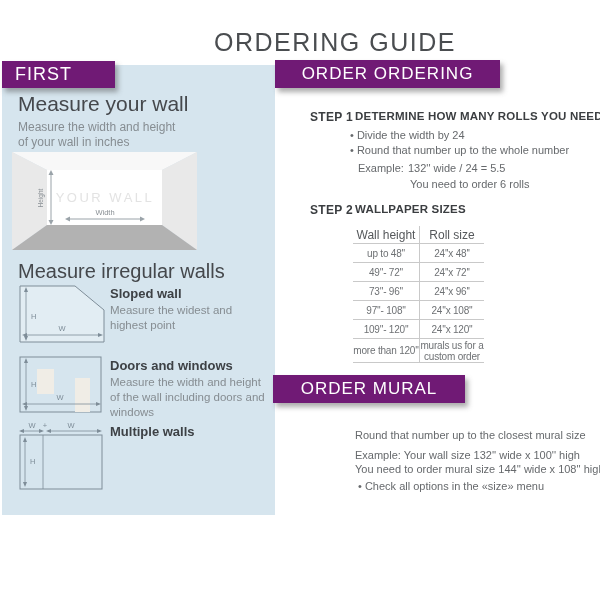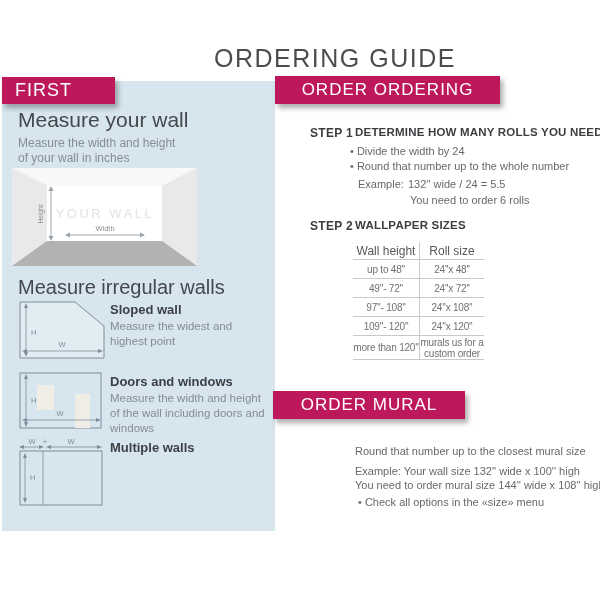--- a/index.html
+++ b/index.html
@@ -1,19 +1,19 @@
 <!DOCTYPE html>
 <html><head>
 <meta charset="utf-8">
 <style>
   html,body{margin:0;padding:0;background:#ffffff;}
   #canvas{position:relative;width:600px;height:600px;background:#ffffff;overflow:hidden;
           font-family:"Liberation Sans",sans-serif;}
-  .abs{position:absolute;margin-top:16px;}
-  .bar{background:#be185d;color:#ffffff;display:flex;align-items:center;
+  .abs{position:absolute;}
+  .bar{background:#701a75;color:#ffffff;display:flex;align-items:center;
        box-shadow:3px 4px 5px rgba(70,70,70,0.45);letter-spacing:1px;font-weight:500;}
   .panel{background:#d6e5ee;}
   .h1{color:#45484c;font-weight:500;}
   .h2{color:#3d4145;font-weight:700;}
   .body-l{color:#868d92;font-size:11.5px;line-height:15px;}
   .body-r{color:#66696c;font-size:11px;line-height:15px;}
   .steplabel{color:#3b3e41;font-weight:700;font-size:12px;letter-spacing:.3px;}
   .steptitle{color:#3b3e41;font-weight:700;font-size:11.5px;letter-spacing:.2px;white-space:nowrap;}
   table.sizes{border-collapse:collapse;table-layout:fixed;}
   table.sizes td,table.sizes th{border-bottom:1px solid #c9c9c9;font-weight:400;
@@ -145,20 +145,24 @@
     </tr>
     <tr>
       <td class="c1">up to 48''</td>
       <td class="c2">24''x 48''</td>
     </tr>
     <tr>
       <td class="c1">49''- 72''</td>
       <td class="c2">24''x 72''</td>
     </tr>
     <tr>
+      <td class="c1">73''- 96''</td>
+      <td class="c2">24''x 96''</td>
+    </tr>
+    <tr>
       <td class="c1">97''- 108''</td>
       <td class="c2">24''x 108''</td>
     </tr>
     <tr>
       <td class="c1">109''- 120''</td>
       <td class="c2">24''x 120''</td>
     </tr>
     <tr>
       <td class="c1" style="height:23px;">more than 120''</td>
       <td class="c2" style="height:23px;">murals us for a custom order</td>

